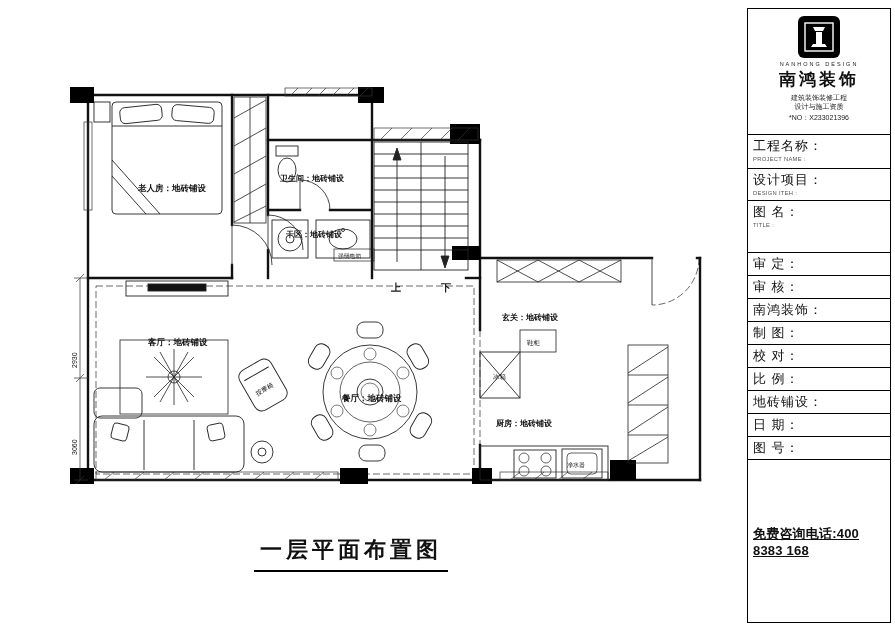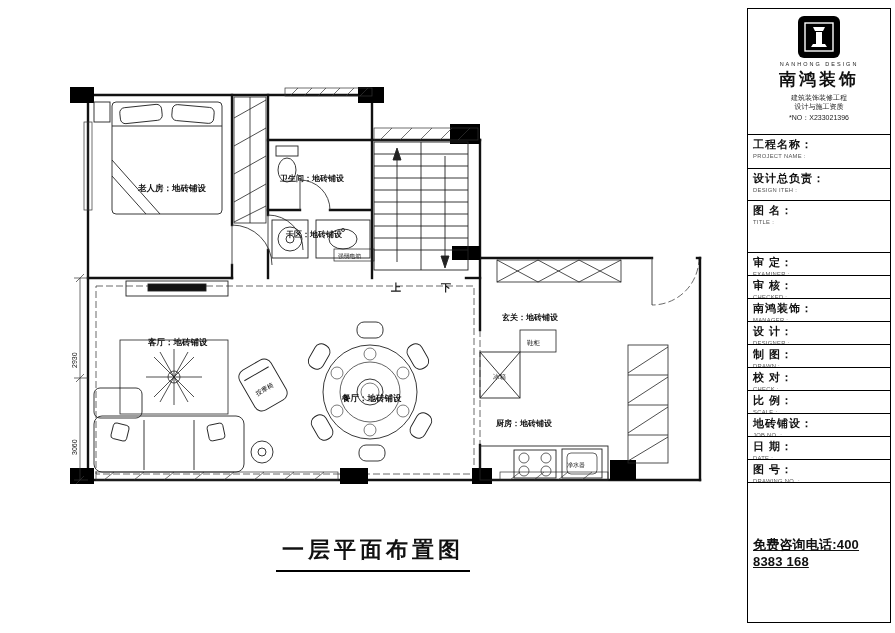--- a/index.html
+++ b/index.html
@@ -1,36 +1,36 @@
 <!DOCTYPE html>
 <html><head>
 <meta charset="utf-8">
 <style>
   html,body{margin:0;padding:0;background:#fff;}
   .sheet{position:relative;width:895px;height:633px;background:#fff;overflow:hidden;
          font-family:"Liberation Sans","DejaVu Sans",sans-serif;color:#111;}
   .plan-svg{position:absolute;left:0;top:0;}
-  .caption{position:absolute;left:248px;top:535px;width:250px;text-align:center;}
+  .caption{position:absolute;left:226px;top:535px;width:250px;text-align:center;}
   .caption span{display:inline-block;font-size:22px;font-weight:bold;letter-spacing:4px;
                 border-bottom:2px solid #000;padding:0 6px 5px 6px;}
   
   .tb{position:absolute;left:747px;top:8px;width:144px;height:615px;border:1.5px solid #000;
       display:flex;flex-direction:column;box-sizing:border-box;background:#fff;}
   .tb-sec{border-bottom:1px solid #000;box-sizing:border-box;padding:2px 5px;overflow:hidden;}
   .tb-brand{height:126px;text-align:center;padding-top:6px;}
   .logo-wrap{display:flex;justify-content:center;}
   .brand-en{font-size:5.5px;letter-spacing:2px;color:#222;margin-top:2px;}
   .brand-cn{font-size:17px;font-weight:bold;letter-spacing:3px;margin-top:1px;}
   .brand-sub{font-size:7px;color:#222;line-height:1.35;margin-top:2px;}
   .brand-no{font-size:7px;color:#222;margin-top:1px;}
   .row-md{height:34px;}
   .row-md2{height:32px;}
   .row-lg{height:52px;}
   .row-sm{height:23px;padding-top:1.5px;}
-  .cn{font-size:11px;font-weight:bold;letter-spacing:1px;}
+  .cn{font-size:13px;font-weight:normal;letter-spacing:1px;}
   .en{font-size:5.8px;color:#555;letter-spacing:.3px;margin-top:1px;}
   .tb-notes{height:86px;}
   .notes-lines{font-size:5.6px;color:#333;line-height:1.55;margin-top:1px;}
   .tb-hotline{flex:1;border-bottom:none;display:flex;align-items:center;}
   .hotline{font-size:13px;font-weight:bold;letter-spacing:.2px;text-decoration:underline;}
 </style>
 </head>
 <body>
 
 <div class="sheet">
@@ -329,44 +329,40 @@
         <div>设计与施工资质</div>
       </div>
       <div class="brand-no">*NO：X233021396</div>
     </div>
 
     <div class="tb-sec row-md">
       <div class="cn">工程名称：</div>
       <div class="en">PROJECT NAME :</div>
     </div>
     <div class="tb-sec row-md2">
-      <div class="cn">设计总负责：</div>
+      <div class="cn">设计项目：</div>
       <div class="en">DESIGN ITEH :</div>
     </div>
     <div class="tb-sec row-lg">
       <div class="cn">图 名：</div>
       <div class="en">TITLE :</div>
     </div>
     <div class="tb-sec row-sm">
       <div class="cn">审 定：</div>
       <div class="en">EXAMINER :</div>
     </div>
     <div class="tb-sec row-sm">
       <div class="cn">审 核：</div>
       <div class="en">CHECKED :</div>
     </div>
     <div class="tb-sec row-sm">
       <div class="cn">南鸿装饰：</div>
       <div class="en">MANAGER :</div>
     </div>
     <div class="tb-sec row-sm">
-      <div class="cn">设 计：</div>
-      <div class="en">DESIGNER :</div>
-    </div>
-    <div class="tb-sec row-sm">
       <div class="cn">制 图：</div>
       <div class="en">DRAWN :</div>
     </div>
     <div class="tb-sec row-sm">
       <div class="cn">校 对：</div>
       <div class="en">CHECK :</div>
     </div>
     <div class="tb-sec row-sm">
       <div class="cn">比 例：</div>
       <div class="en">SCALE :</div>

